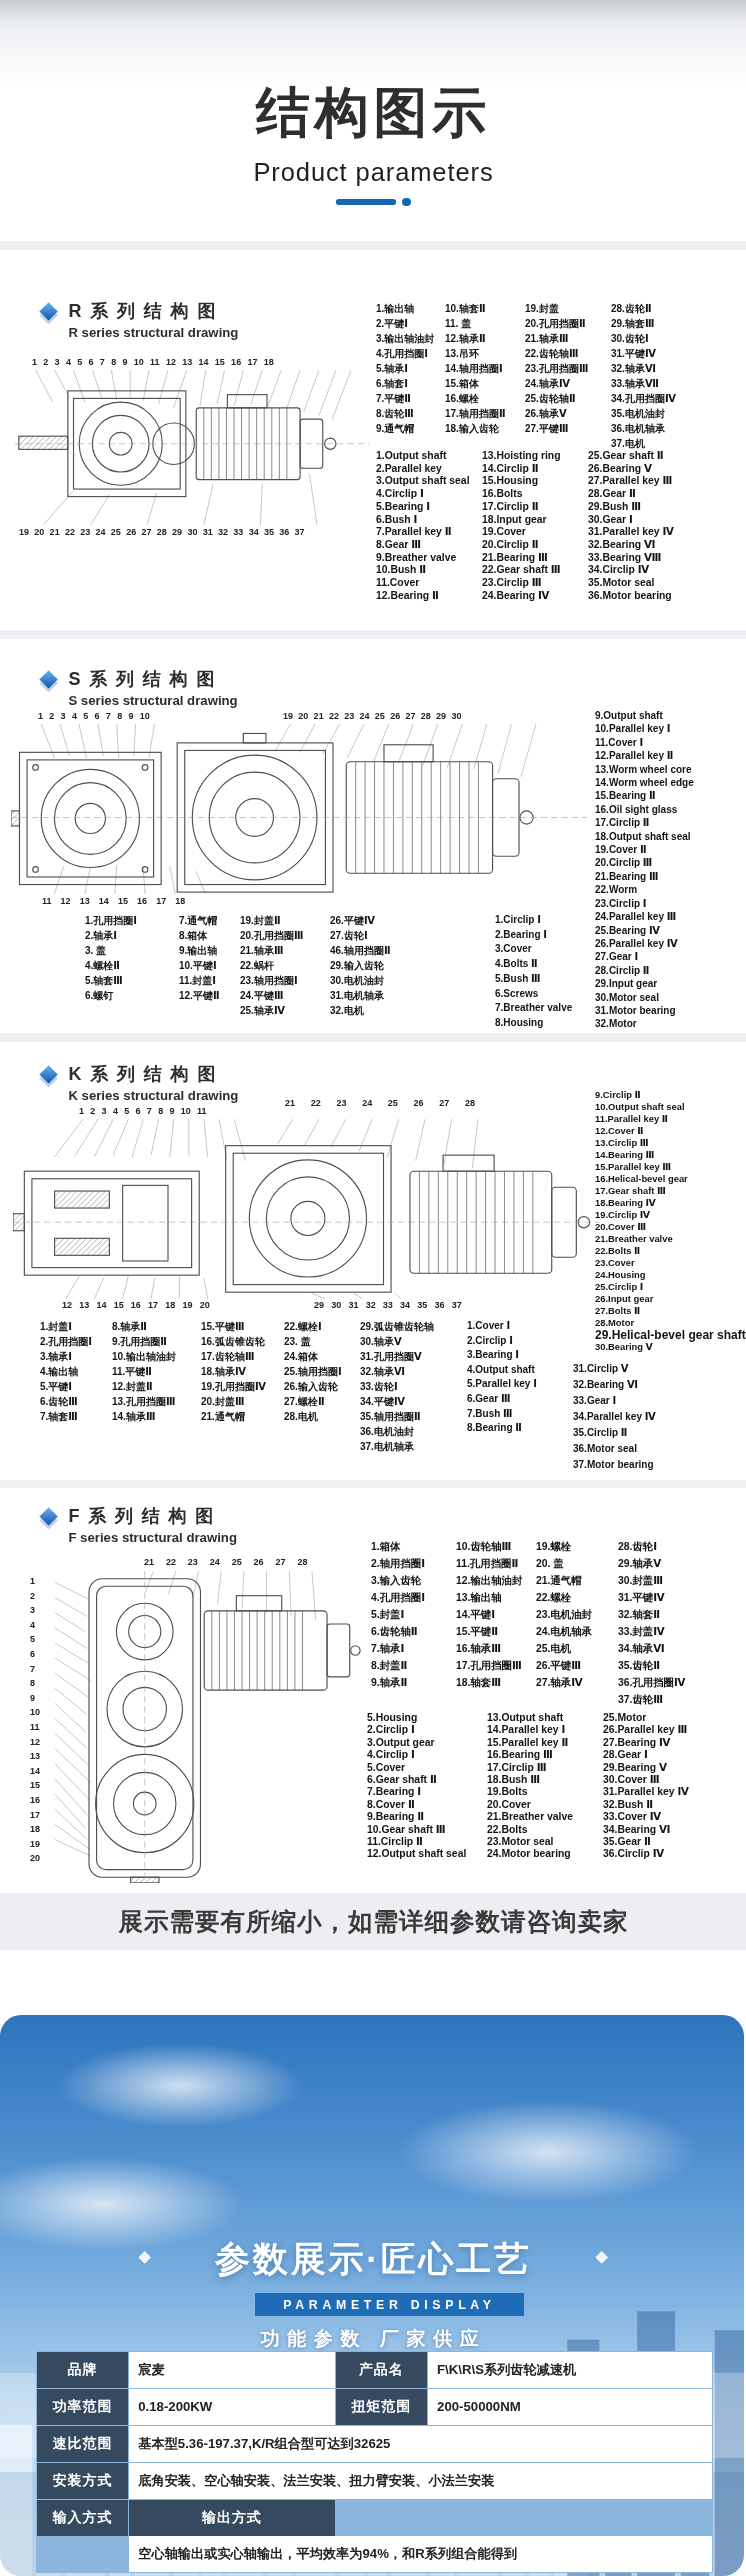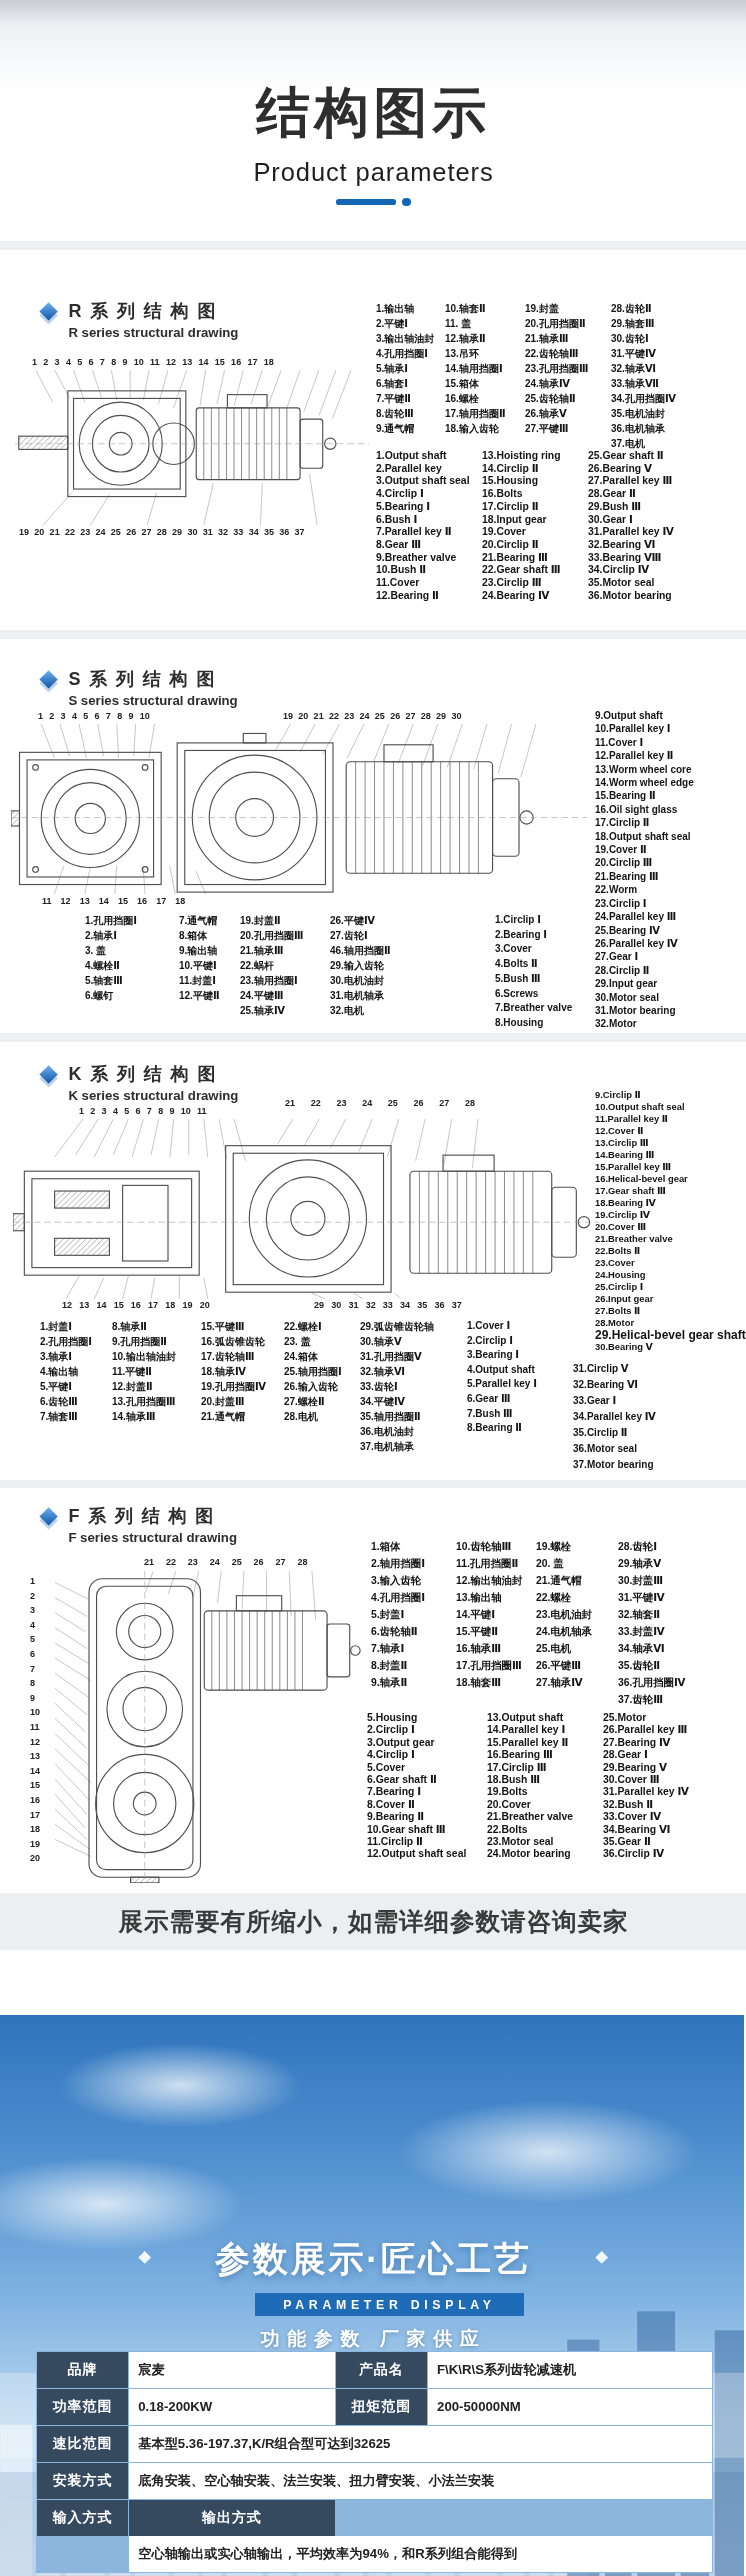--- a/index.html
+++ b/index.html
@@ -40,21 +40,21 @@
   svg{display:block;}
   .diagram{position:absolute;}
 
   
   .notice{position:absolute;left:0;top:1893px;width:747px;height:57px;background:#eceef2;
           display:flex;align-items:center;justify-content:center;}
   .notice-text{font-size:24.6px;font-weight:800;color:#3a3a3a;letter-spacing:0.9px;}
 
   
   .hero{position:absolute;left:0;top:2015px;width:744px;height:561px;overflow:hidden;
-        background:linear-gradient(180deg,#2e74bd 0%,#4b8ccd 22%,#7aafe0 48%,#b9d6ef 72%,#d8e8f7 100%);}
+        background:linear-gradient(180deg,#2e74bd 0%,#4b8ccd 22%,#7aafe0 48%,#b9d6ef 72%,#d8e8f7 100%);border-radius:21px;}
   .cloud{position:absolute;background:radial-gradient(ellipse at center,rgba(255,255,255,.75),rgba(255,255,255,0) 70%);}
   .hero-title{position:absolute;left:0;top:221px;width:747px;text-align:center;font-size:35px;font-weight:900;
               color:#fff;letter-spacing:2.8px;text-shadow:0 1.9px 7.6px rgba(20,60,110,.4);}
   .hero-dia{position:absolute;top:238px;width:9.4px;height:9.4px;background:#fff;transform:rotate(45deg);opacity:.9;}
   .hero-badge-wrap{position:absolute;left:16px;top:278px;width:747px;text-align:center;}
   .hero-badge{display:inline-block;background:#1e6bb8;color:#fff;font-size:12.3px;font-weight:700;
               letter-spacing:4.7px;padding:4.7px 28px;}
   .hero-sub{position:absolute;left:0;top:311px;width:747px;text-align:center;font-size:19px;font-weight:800;
             color:#fff;letter-spacing:7.6px;text-shadow:0 0.9px 4.7px rgba(20,60,110,.4);}
   .ptable{position:absolute;left:36px;top:336px;width:675px;display:grid;

